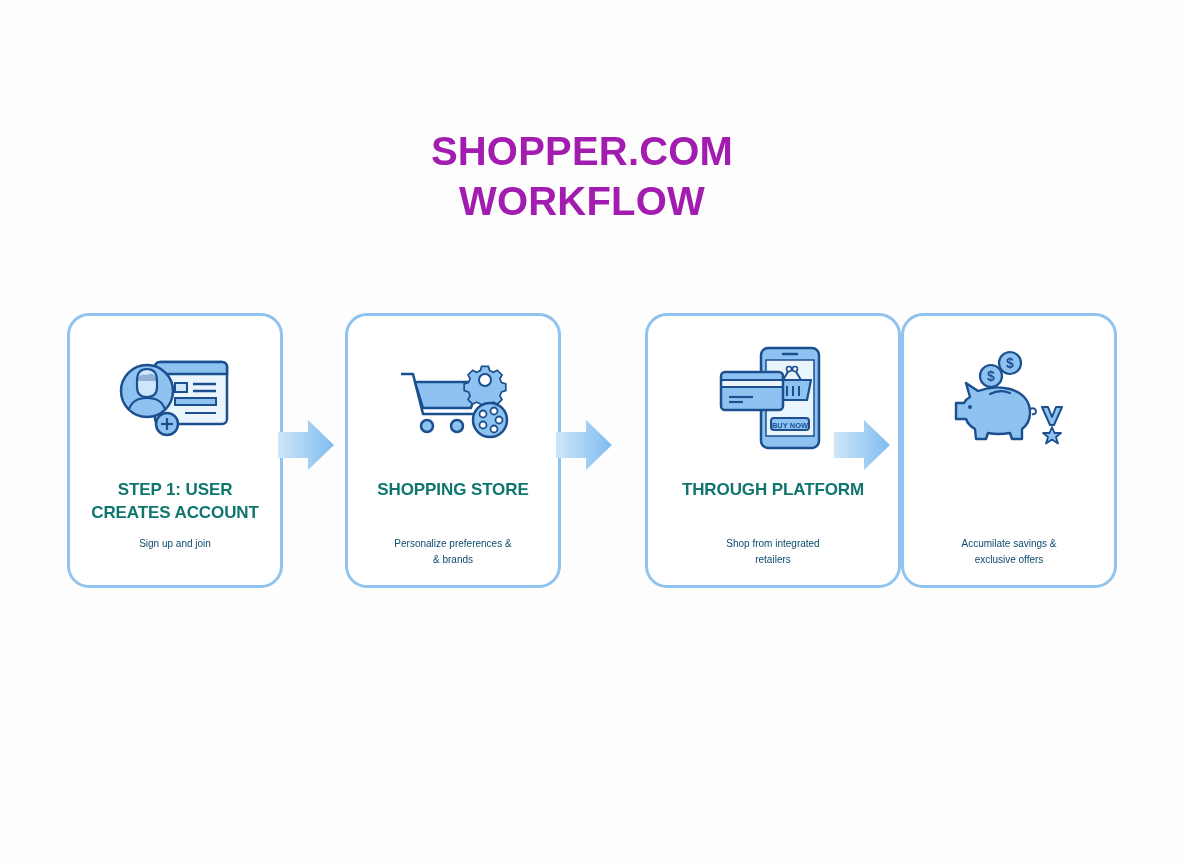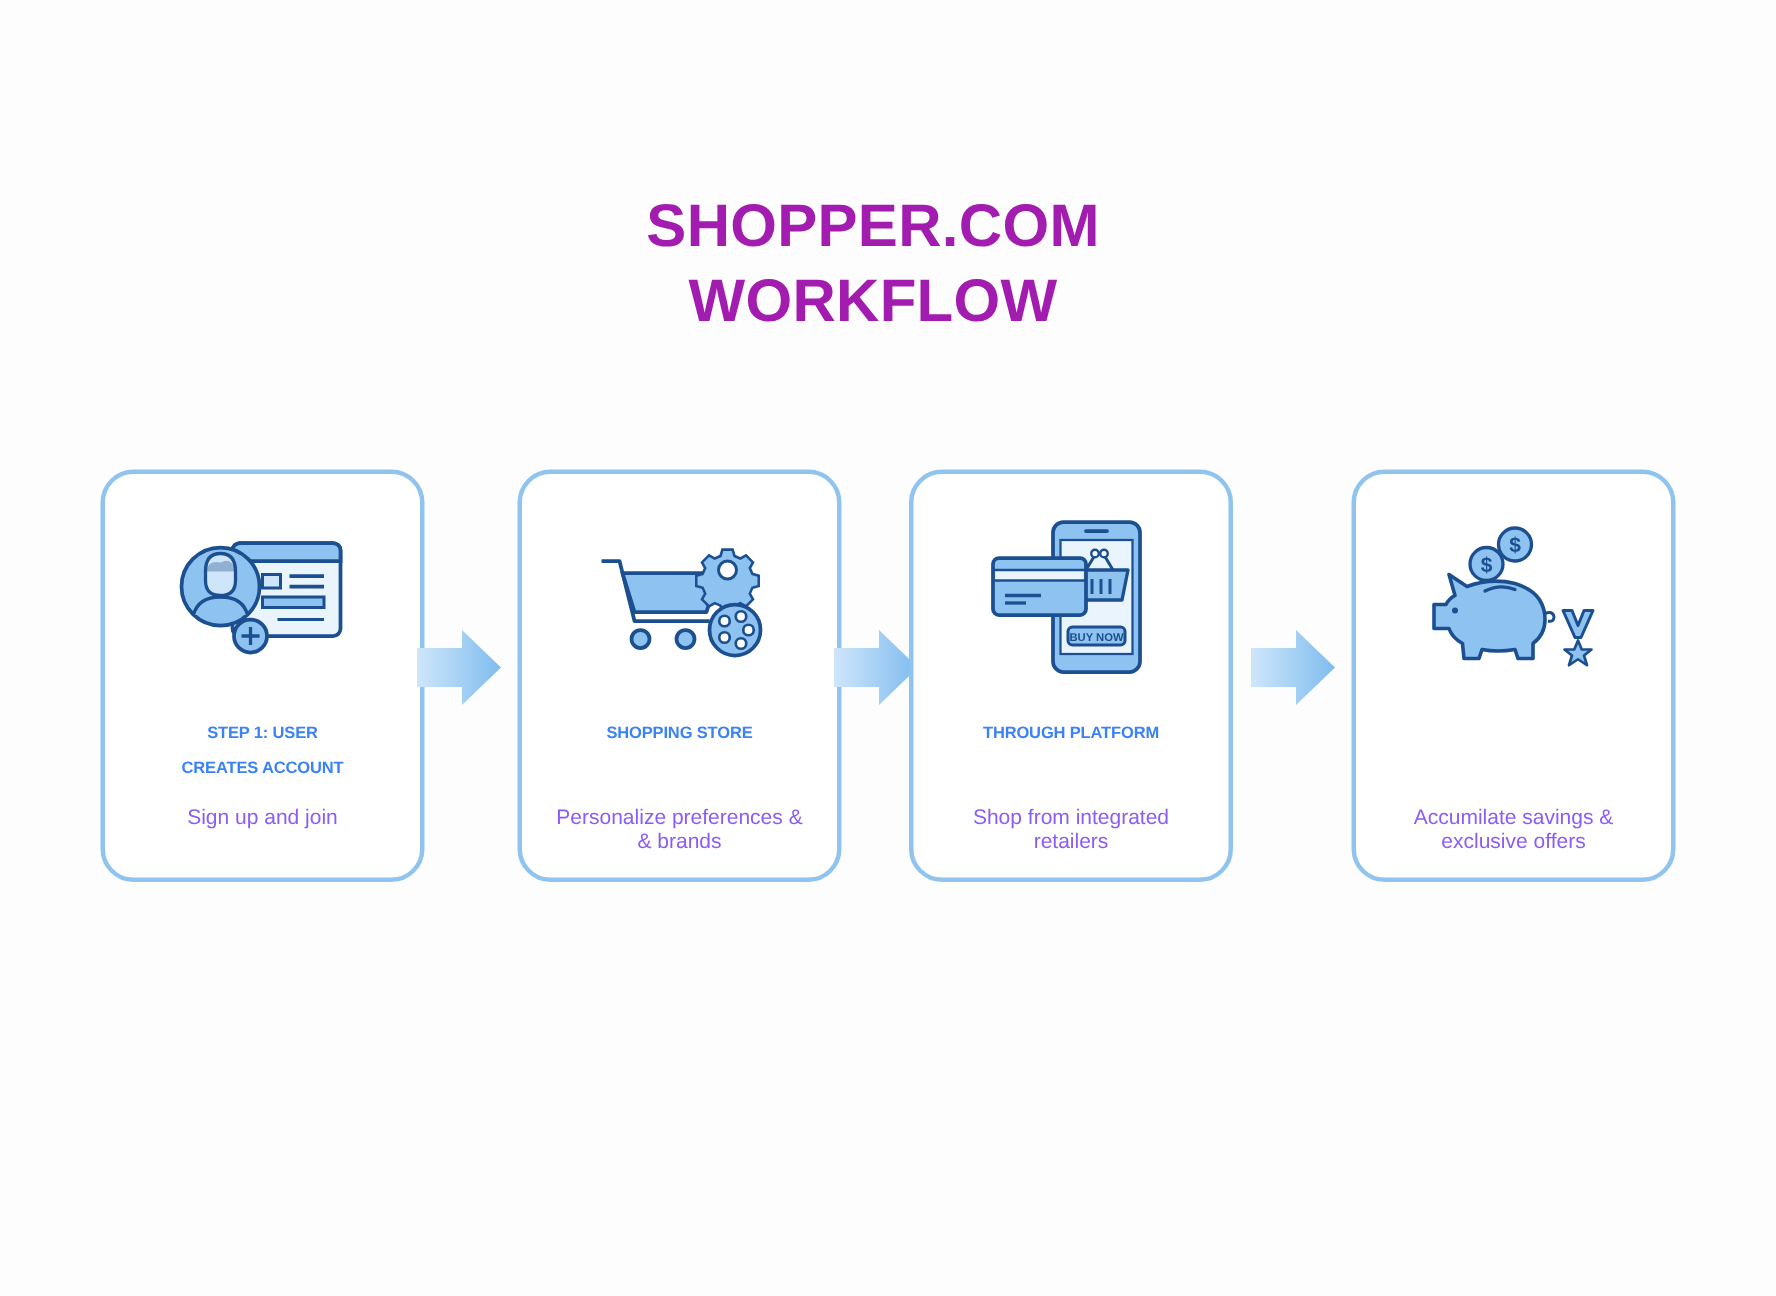--- a/index.html
+++ b/index.html
@@ -46,35 +46,35 @@
     display: flex;
     align-items: center;
     justify-content: center;
   }
   .card .heading {
     position: absolute;
     left: 0;
     right: 0;
     top: 162px;
     text-align: center;
-    color: #3b82f6;
+    color: #0f766e;
     font-weight: 700;
-    font-size: 11px;
+    font-size: 17px;
     line-height: 23px;
     letter-spacing: -0.1px;
   }
   .card .heading span { display: block; white-space: nowrap; }
   .card .desc {
     position: absolute;
     left: 0;
     right: 0;
     top: 220px;
     text-align: center;
-    color: #8b5cf6;
-    font-size: 14px;
+    color: #0c4a6e;
+    font-size: 10px;
     line-height: 16px;
   }
   .card .desc span { display: block; white-space: nowrap; }
   .arrow {
     position: absolute;
     top: 418px;
     width: 60px;
     height: 54px;
   }
 </style>
@@ -161,21 +161,21 @@
 <svg class="arrow" style="left:554px;" viewBox="0 0 60 54">
   <defs>
     <linearGradient id="ag2" x1="0" x2="1" y1="0" y2="0">
       <stop offset="0" stop-color="#cfe6fa"></stop>
       <stop offset="1" stop-color="#7fbcee"></stop>
     </linearGradient>
   </defs>
   <path d="M2 14 H32 V2 L58 27 L32 52 V40 H2 Z" fill="url(#ag2)"></path>
 </svg>
 
-<div class="card" style="left:606px;">
+<div class="card" style="left:645px;padding-left:40px;">
   <div class="icon">
     <svg width="120" height="110" viewBox="0 0 120 110">
 
       <rect x="48" y="4" width="58" height="100" rx="7" fill="#8ec3f1" stroke="#1c4f8f" stroke-width="2.5"></rect>
       <rect x="53" y="16" width="48" height="76" fill="#eaf4fd" stroke="#1c4f8f" stroke-width="1.5"></rect>
       <line x1="70" y1="10" x2="84" y2="10" stroke="#1c4f8f" stroke-width="2.5" stroke-linecap="round"></line>
 
       <rect x="58" y="74" width="38" height="12" rx="3" fill="#8ec3f1" stroke="#1c4f8f" stroke-width="2"></rect>
       <text x="77" y="83.5" text-anchor="middle" font-family="Liberation Sans, sans-serif" font-size="7.5" font-weight="700" fill="#1c4f8f">BUY NOW</text>
 

